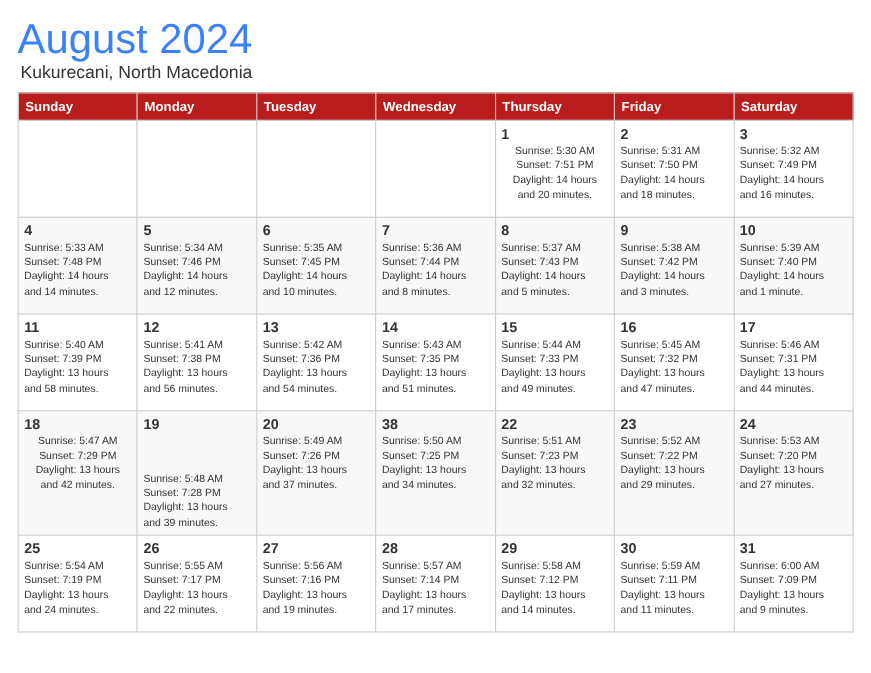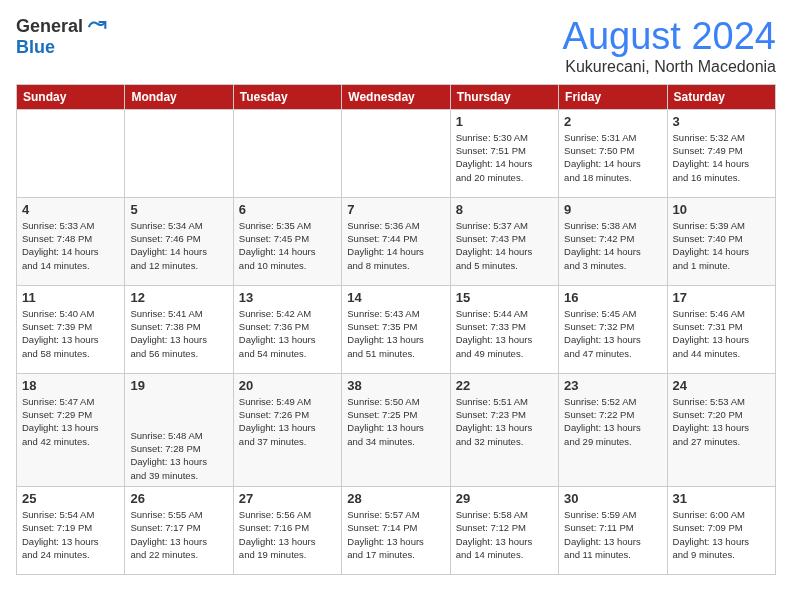--- a/index.html
+++ b/index.html
@@ -92,30 +92,20 @@
       line-height: 1.4;
     }
     .empty-cell {
       background: #fff !important;
     }
   </style>
 </head>
 <body>
 
 <div class="header-section">
-  <div class="logo">
-    <div class="logo-text">
-      <span class="logo-general">General</span>
-      <svg class="logo-icon" viewBox="0 0 24 24" fill="none">
-        <path d="M2 12 Q6 4 12 8 Q18 12 22 6" stroke="#1a6fbf" stroke-width="2.5" fill="none"></path>
-        <path d="M14 6 L22 6 L22 14" stroke="#1a6fbf" stroke-width="2.5" fill="none"></path>
-      </svg>
-    </div>
-    <span class="logo-blue">Blue</span>
-  </div>
   <div class="title-section">
     <div class="month-year">August 2024</div>
     <div class="location">Kukurecani, North Macedonia</div>
   </div>
 </div>
 
 <table class="calendar">
   <thead>
     <tr>
     <th>Sunday</th>
@@ -128,21 +118,21 @@
       </tr>
   </thead>
   <tbody id="calendar-body">
   <tr>
         <td class="empty-cell"></td>
         <td class="empty-cell"></td>
         <td class="empty-cell"></td>
         <td class="empty-cell"></td>
         <td>
           <span class="day-number">1</span>
-          <div class="day-info" style="white-space: pre-line;">Sunrise: 5:30 AM
+          <div class="day-info" style="white-space: pre-line; text-align: center;">Sunrise: 5:30 AM
 Sunset: 7:51 PM
 Daylight: 14 hours
 and 20 minutes.</div>
         </td>
         <td>
           <span class="day-number">2</span>
           <div class="day-info" style="white-space: pre-line;">Sunrise: 5:31 AM
 Sunset: 7:50 PM
 Daylight: 14 hours
 and 18 minutes.</div>
@@ -253,21 +243,21 @@
           <span class="day-number">17</span>
           <div class="day-info" style="white-space: pre-line;">Sunrise: 5:46 AM
 Sunset: 7:31 PM
 Daylight: 13 hours
 and 44 minutes.</div>
         </td>
       </tr>
       <tr>
         <td>
           <span class="day-number">18</span>
-          <div class="day-info" style="white-space: pre-line;">Sunrise: 5:47 AM
+          <div class="day-info" style="white-space: pre-line; text-align: center;">Sunrise: 5:47 AM
 Sunset: 7:29 PM
 Daylight: 13 hours
 and 42 minutes.</div>
         </td>
         <td>
           <span class="day-number">19</span>
           <div class="day-info" style="white-space: pre-line; margin-top: 36px;">Sunrise: 5:48 AM
 Sunset: 7:28 PM
 Daylight: 13 hours
 and 39 minutes.</div>

